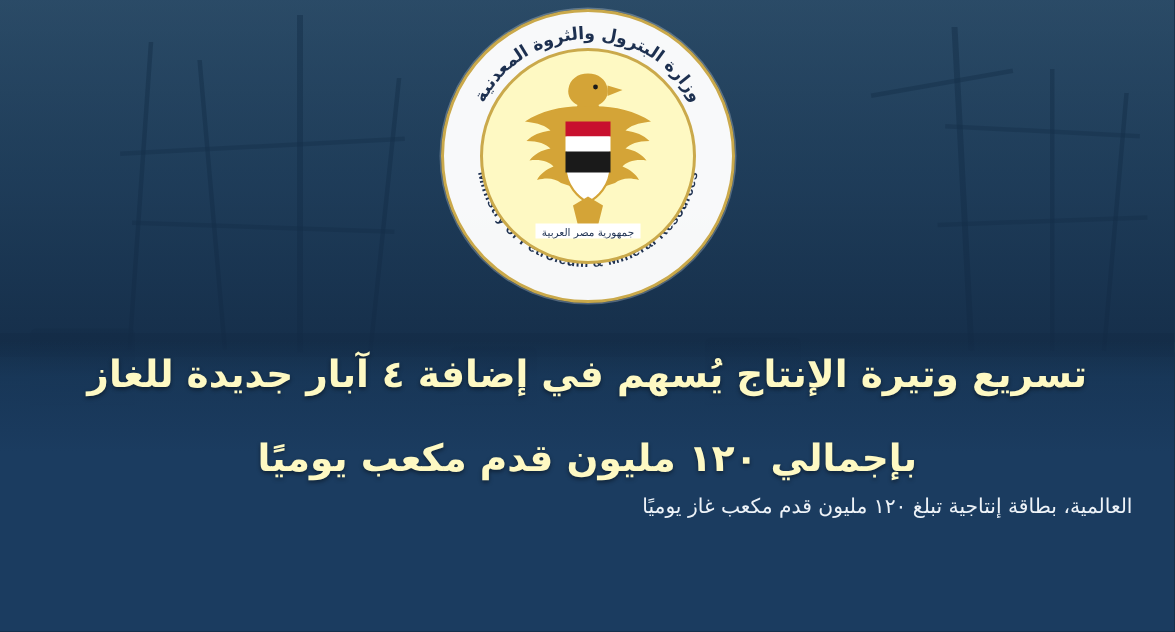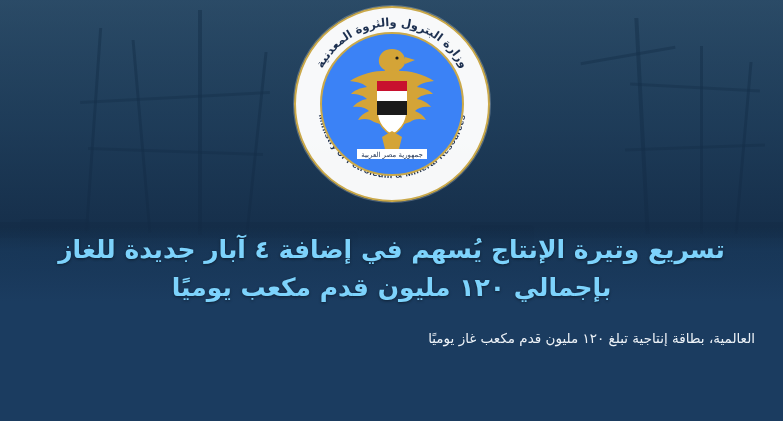--- a/index.html
+++ b/index.html
@@ -106,21 +106,21 @@
     border-radius: 50%;
     border: 2px solid #caa94b;
     background: rgba(255,255,255,.97);
     box-shadow: 0 0 0 1px rgba(255,255,255,.25);
   }
   .emblem-inner {
     position: absolute;
     inset: 26px;
     border-radius: 50%;
     border: 2px solid #caa94b;
-    background: #3b82f6;
+    background: #fef9c3;
     overflow: hidden;
   }
   .ring-text {
     position: absolute;
     inset: 0;
     pointer-events: none;
   }
   .eagle {
     position: absolute;
     left: 50%;
@@ -129,32 +129,32 @@
     width: 110px;
     height: 118px;
   }
 
   
   .headline {
     position: absolute;
     left: 0; right: 0;
     top: 232px;
     text-align: center;
-    color: #7dd3fc;
+    color: #fef9c3;
     direction: rtl;
   }
   .headline .l1,
   .headline .l2 {
     font-size: 25px;
     font-weight: bold;
     line-height: 36px;
     letter-spacing: 0;
     text-shadow: 0 1px 3px rgba(0,0,0,.45);
   }
-  .headline .l2 { margin-top: 2px; }
+  .headline .l2 { margin-top: 20px; }
 
   
   .body-text {
     position: absolute;
     left: 28px;
     right: 28px;
     top: 327px;
     color: #eef3f8;
     direction: rtl;
     text-align: justify;

